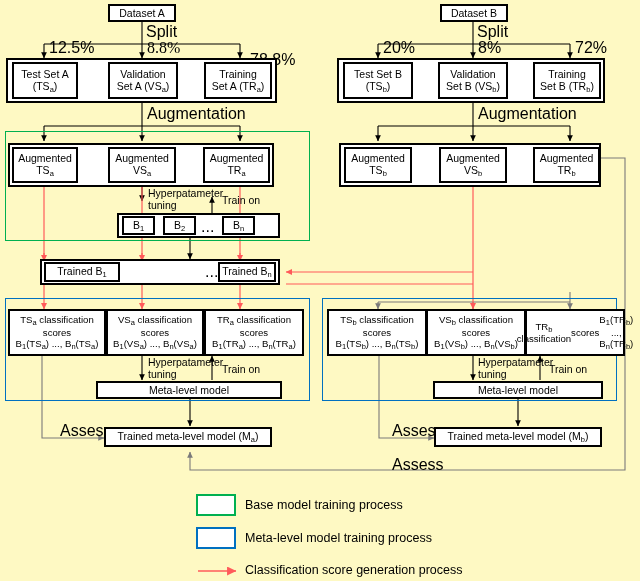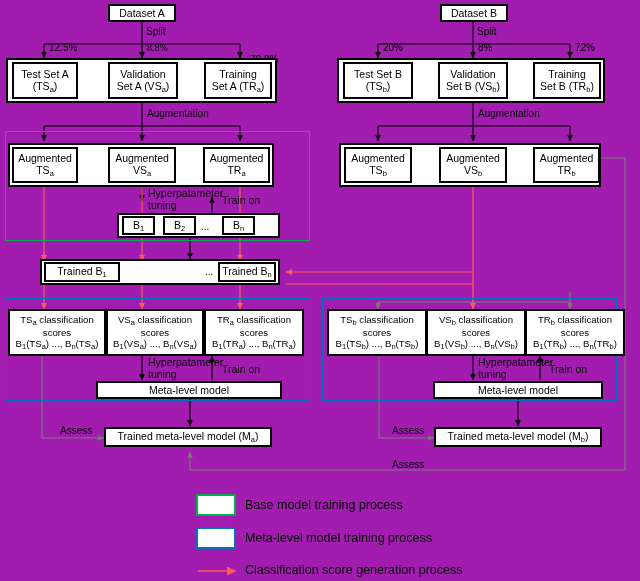--- a/index.html
+++ b/index.html
@@ -1,22 +1,22 @@
 <!DOCTYPE html>
 <html><head>
 <meta charset="utf-8">
 <style>
   html,body{margin:0;padding:0;background:#fff;}
   body{font-family:"Liberation Sans","DejaVu Sans",sans-serif;}
-  #canvas{position:relative;width:640px;height:581px;background:#a21caf;overflow:hidden;}
+  #canvas{position:relative;width:640px;height:581px;background:#fef9c3;overflow:hidden;}
   .box{position:absolute;box-sizing:border-box;border:2px solid #000;background:#fff;
        display:flex;align-items:center;justify-content:center;text-align:center;
        font-size:10.5px;line-height:12px;color:#000;}
   .grpbox{position:absolute;box-sizing:border-box;border:2px solid #000;background:#fff;}
-  .lbl{position:absolute;font-size:10px;line-height:12px;color:#000;white-space:nowrap;}
+  .lbl{position:absolute;font-size:16px;line-height:12px;color:#000;white-space:nowrap;}
   .lbl2{position:absolute;font-size:10.5px;line-height:11px;color:#000;}
   svg.layer{position:absolute;left:0;top:0;width:640px;height:581px;overflow:visible;}
   svg.layer.under{z-index:1;}
   svg.layer.over{z-index:5;}
   .box,.grpbox,.lbl,.lbl2,.legbox{z-index:3;}
   .legbox{position:absolute;box-sizing:border-box;background:#fff;}
   sub{font-size:7.5px;vertical-align:baseline;position:relative;top:2px;}
   .scoresbox{font-size:9.6px;line-height:11.5px;}
 </style>
 </head>
@@ -245,21 +245,21 @@
   <div class="box scoresbox" style="left:327px;top:309px;width:100px;height:47px;flex-direction:column;">
     <span>TS<sub>b</sub> classification</span>
     <span>scores</span>
     <span>B<sub>1</sub>(TS<sub>b</sub>) ..., B<sub>n</sub>(TS<sub>b</sub>)</span>
   </div>
   <div class="box scoresbox" style="left:426px;top:309px;width:100px;height:47px;flex-direction:column;">
     <span>VS<sub>b</sub> classification</span>
     <span>scores</span>
     <span>B<sub>1</sub>(VS<sub>b</sub>) ..., B<sub>n</sub>(VS<sub>b</sub>)</span>
   </div>
-  <div class="box scoresbox" style="left:525px;top:309px;width:100px;height:47px;flex-direction:column;">
+  <div class="box scoresbox" style="left:525px;top:309px;width:100px;height:47px;flex-direction:row;">
     <span>TR<sub>b</sub> classification</span>
     <span>scores</span>
     <span>B<sub>1</sub>(TR<sub>b</sub>) ..., B<sub>n</sub>(TR<sub>b</sub>)</span>
   </div>
 
   <div class="lbl2" style="left:478px;top:357px;">Hyperpatameter</div>
   <div class="lbl2" style="left:478px;top:369px;">tuning</div>
   <div class="lbl2" style="left:549px;top:364px;">Train on</div>
 
   <div class="box" style="left:433px;top:381px;width:170px;height:18px;">

